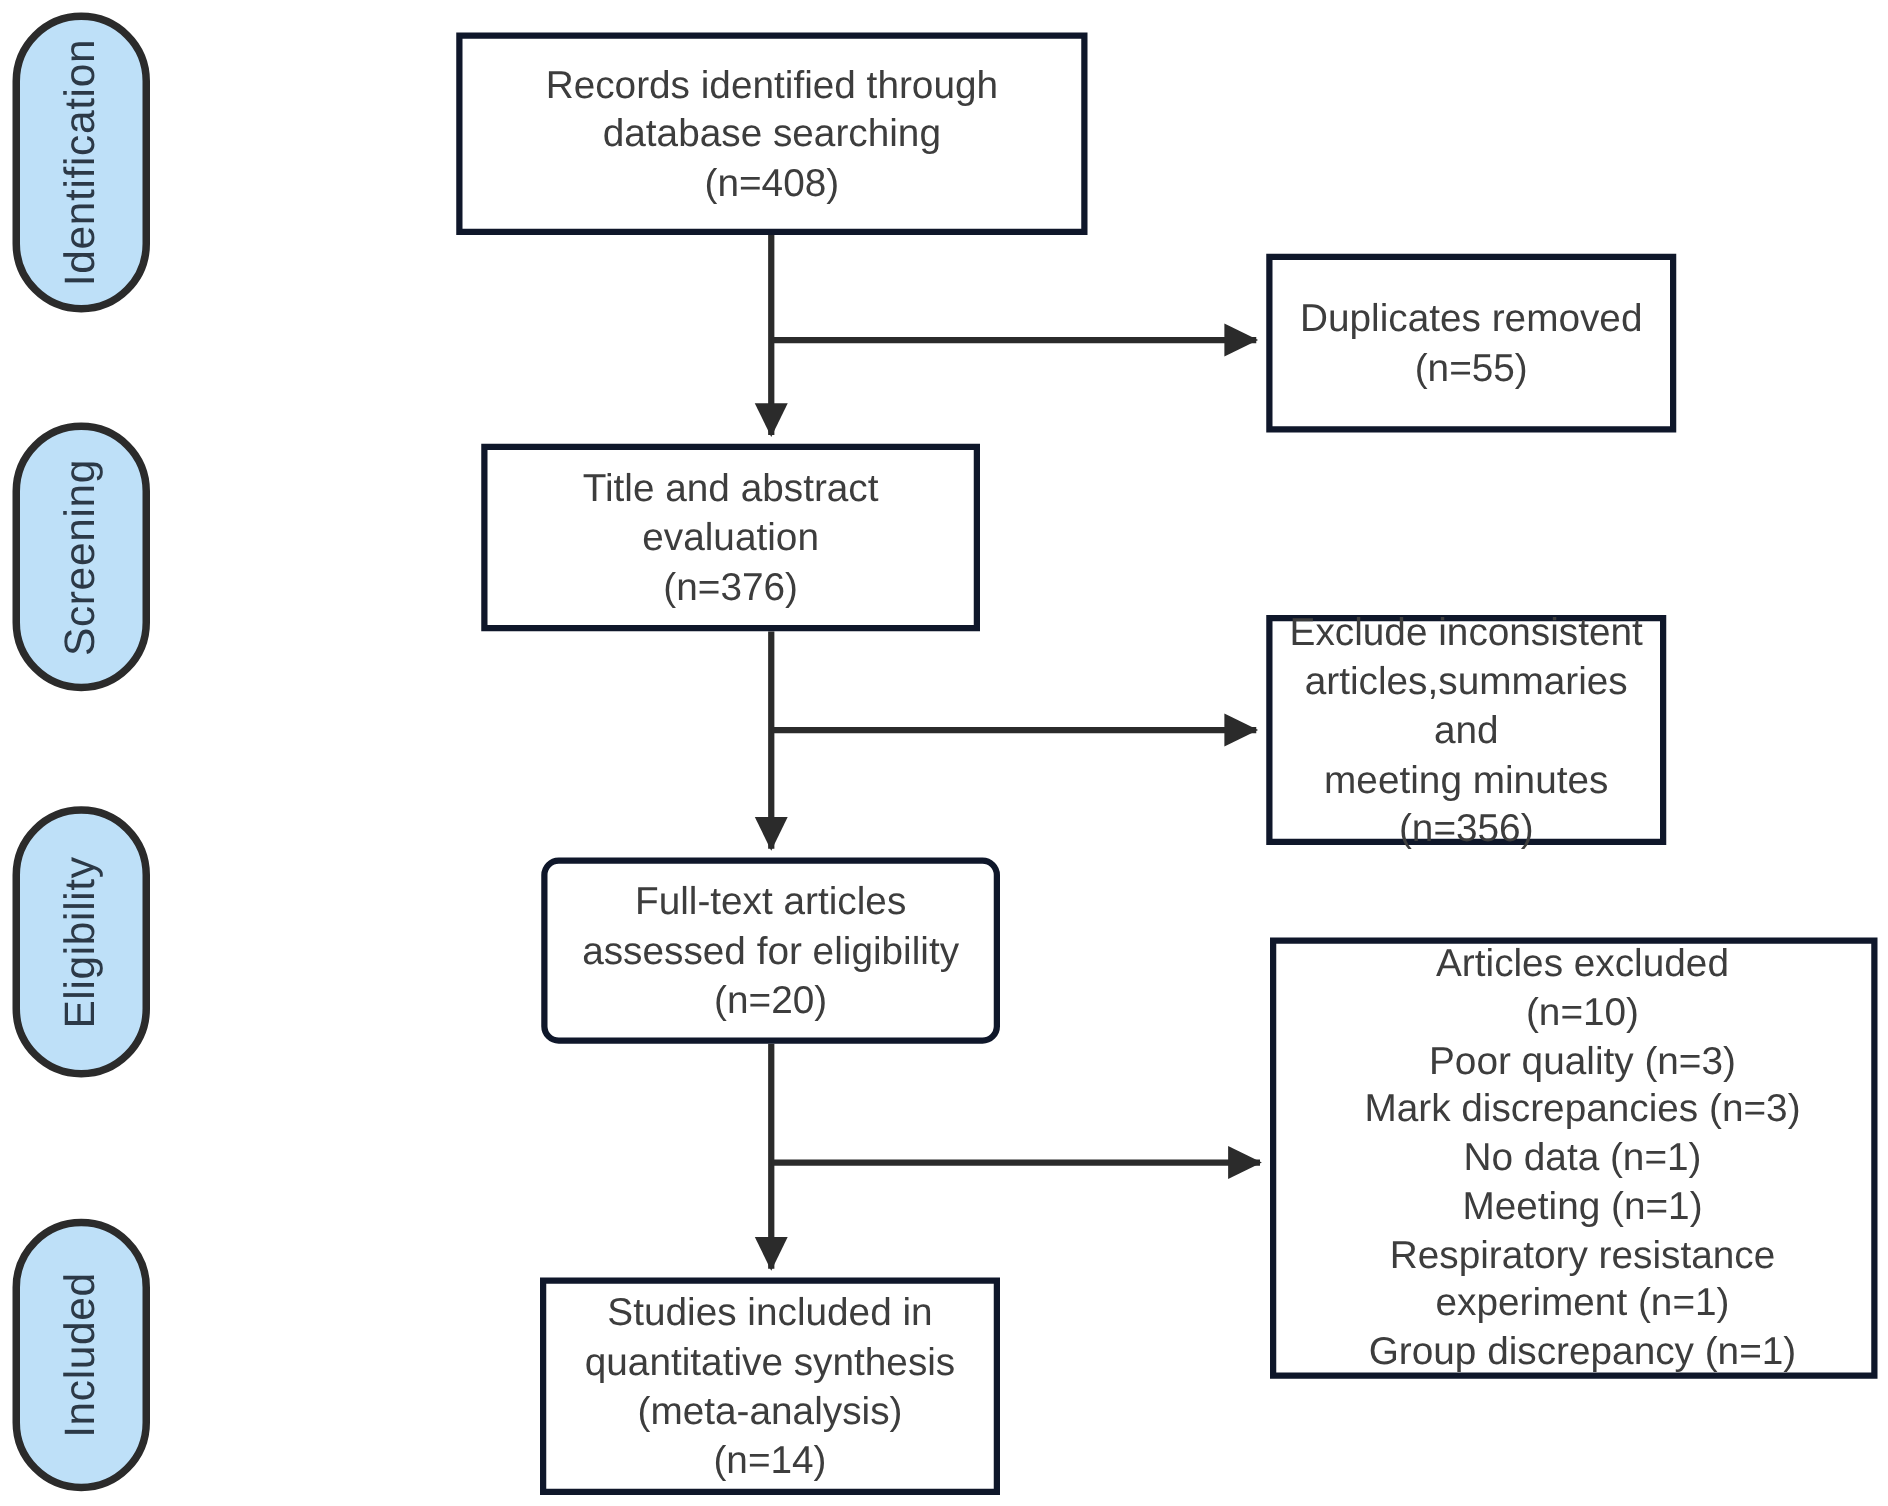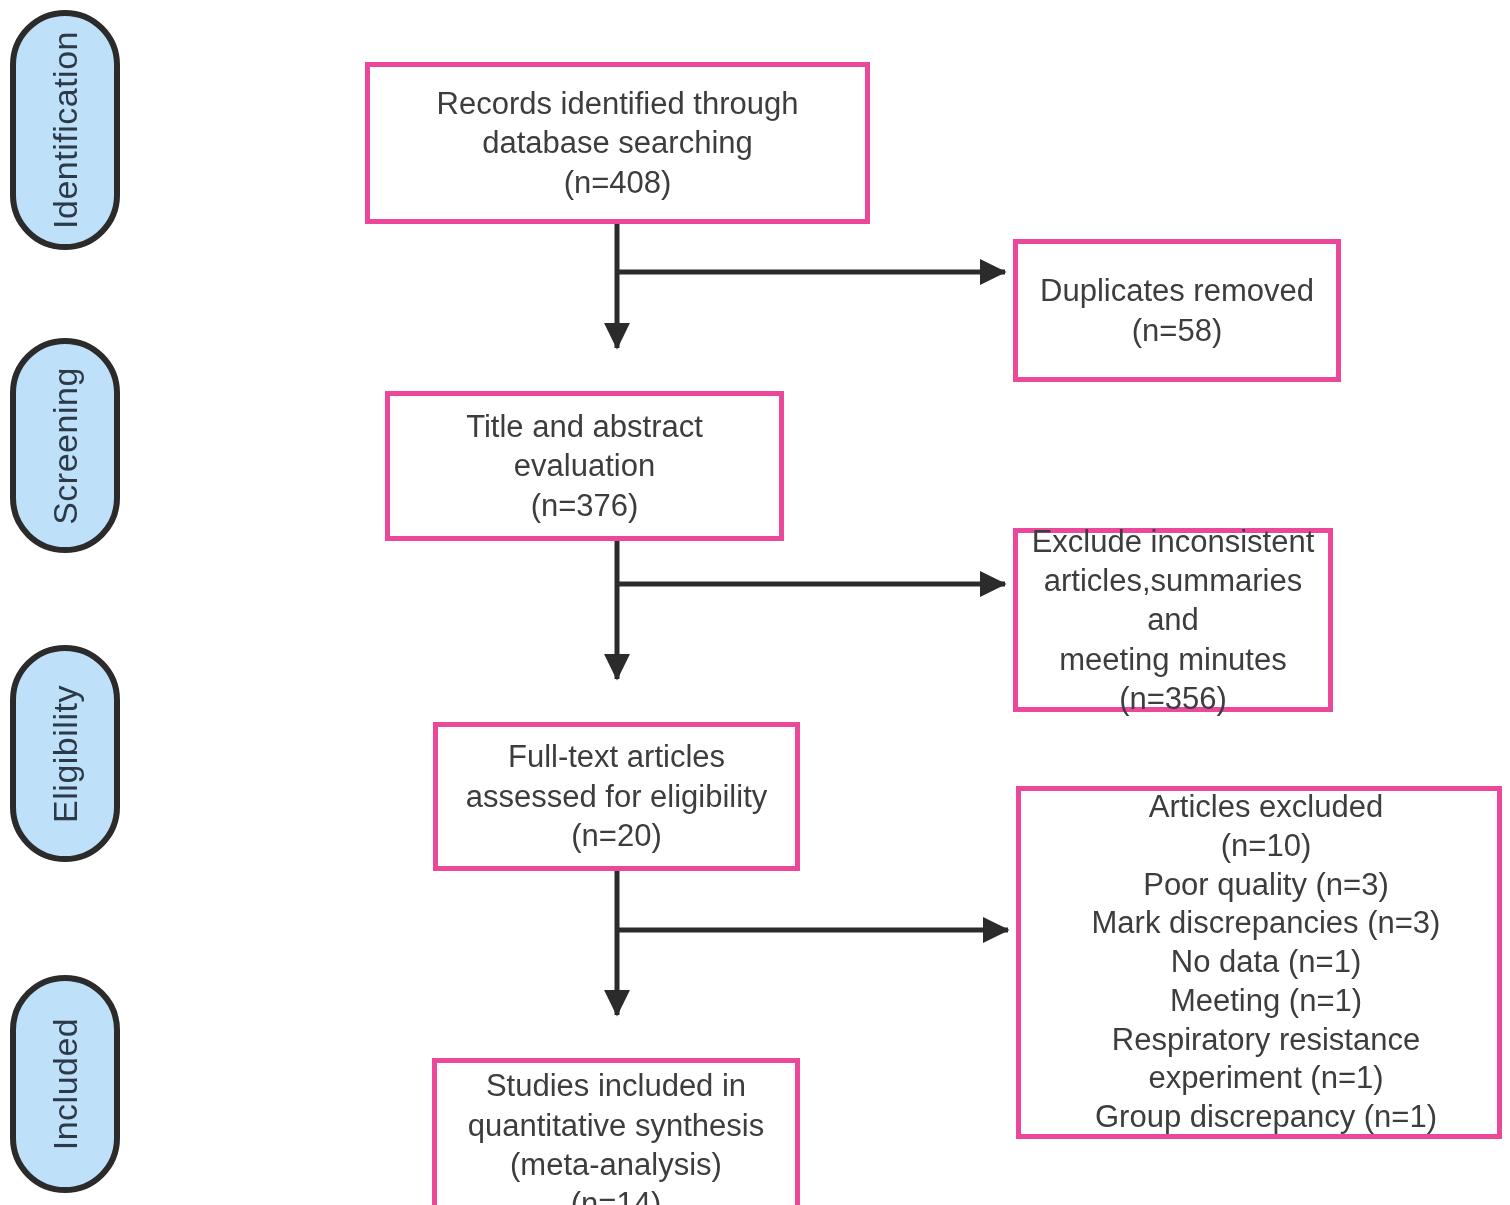--- a/index.html
+++ b/index.html
@@ -32,27 +32,26 @@
     transform: translate(-50%, -50%) rotate(-90deg);
     white-space: nowrap;
     font-size: 34px;
     color: #2c3947;
     letter-spacing: 0.5px;
   }
   
   .node {
     position: absolute;
     background: #ffffff;
-    border: 5px solid #ec4899;
+    border: 5px solid #0f172a;
     box-sizing: border-box;
     display: flex;
     align-items: center;
     justify-content: center;
     text-align: center;
-    margin-top: 36px;
   }
   .node .node-text {
     white-space: pre-line;
     font-size: 31px;
     line-height: 1.27;
     color: #3d3d3d;
     padding: 4px 10px;
   }
   svg.arrow-layer {
     position: absolute;
@@ -99,36 +98,36 @@
   </svg>
 
   <div class="node" style="left:365px; top:26px; width:505px; height:162px;">
     <span class="node-text">Records identified through
 database searching
 (n=408)</span>
   </div>
 
   <div class="node" style="left:1013px; top:203px; width:328px; height:143px;">
     <span class="node-text">Duplicates removed
-(n=58)</span>
+(n=55)</span>
   </div>
 
   <div class="node" style="left:385px; top:355px; width:399px; height:150px;">
     <span class="node-text">Title and abstract evaluation
 (n=376)</span>
   </div>
 
   <div class="node" style="left:1013px; top:492px; width:320px; height:184px;">
     <span class="node-text">Exclude inconsistent
 articles,summaries and
 meeting minutes
 (n=356)</span>
   </div>
 
-  <div class="node" style="left:433px; top:686px; width:367px; height:149px;">
+  <div class="node" style="left:433px; top:686px; width:367px; height:149px;border-radius:14px;">
     <span class="node-text">Full-text articles
 assessed for eligibility
 (n=20)</span>
   </div>
 
   <div class="node" style="left:1016px; top:750px; width:486px; height:353px;padding-left:14px;">
     <span class="node-text" style="line-height:1.25;">Articles excluded
 (n=10)
 Poor quality (n=3)
 Mark discrepancies (n=3)

